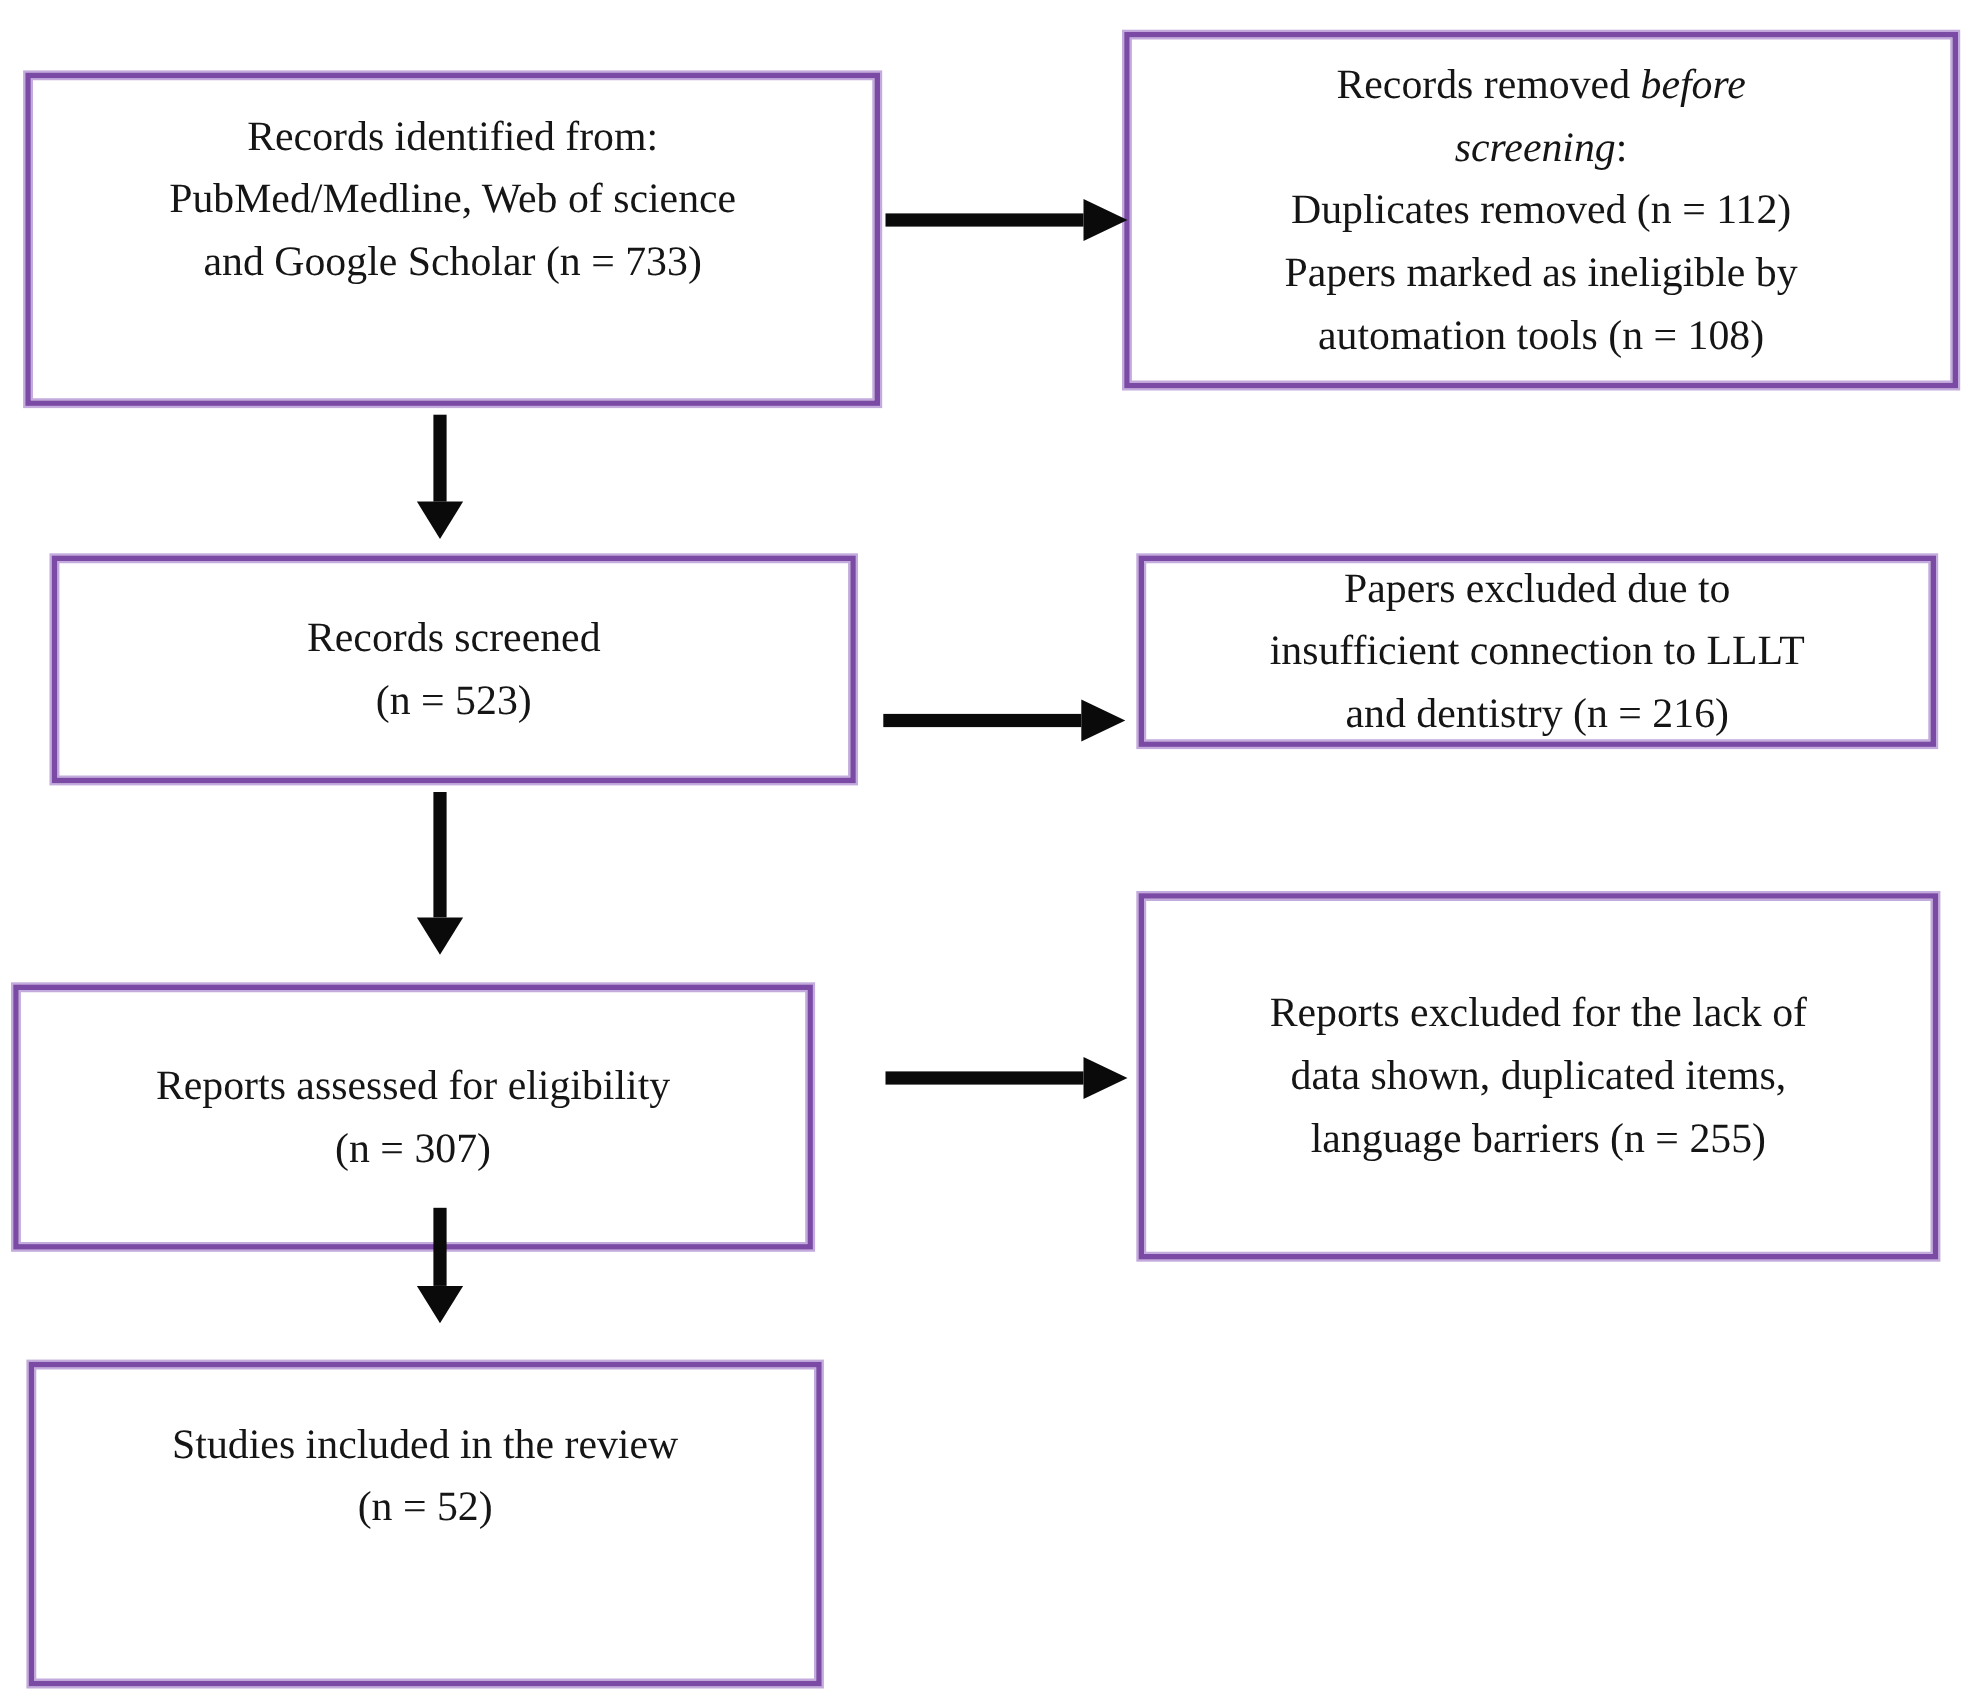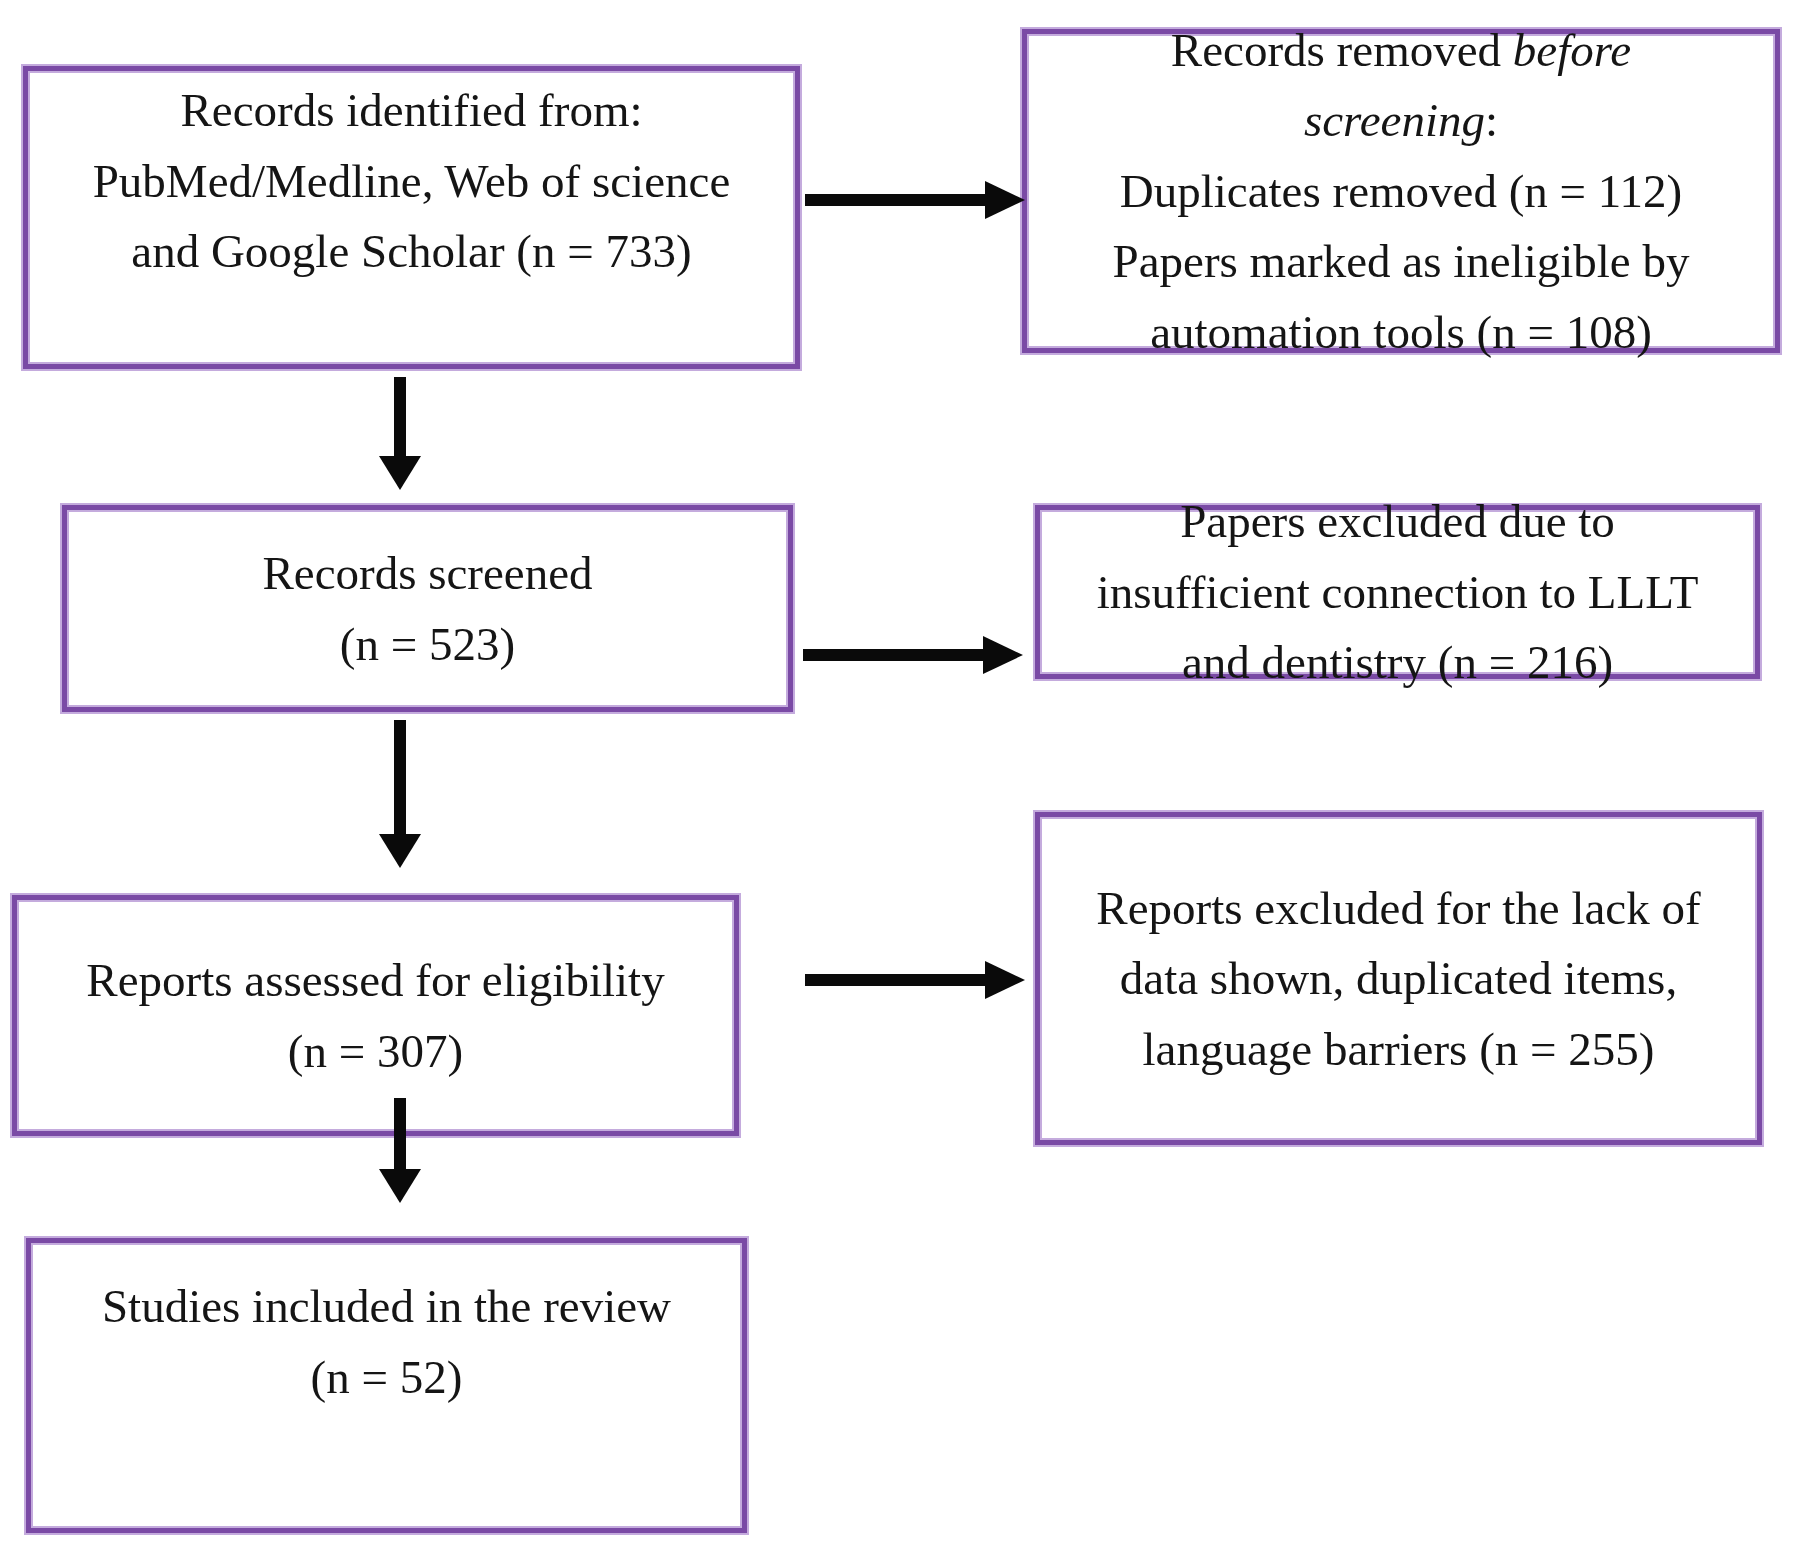--- a/index.html
+++ b/index.html
@@ -15,21 +15,21 @@
   }
   .box {
     position: absolute;
     background: #ffffff;
     border: 5px solid #7a4aa5;
     box-shadow: 0 0 0 2px #c4abdd, inset 0 0 0 2px #c4abdd;
     display: flex;
     align-items: center;
     justify-content: center;
     text-align: center;
-    font-size: 47px;
+    font-size: 38px;
     line-height: 1.5;
   }
   .txt { width: 100%; }
   .pre { white-space: pre-line; }
   .it { font-style: italic; }
   .arrow { position: absolute; }
   .shaft-h { position: absolute; background: #0a0a0a; height: 12px; }
   .head-right {
     position: absolute; width: 0; height: 0;
     border-top: 19px solid transparent;
@@ -58,21 +58,21 @@
   <div class="box" style="left:1022px; top:29px; width:758px; height:324px;">
     <div class="txt">
       <div><span>Records removed</span> <span class="it">before</span></div>
       <div><span class="it">screening</span><span>:</span></div>
       <div class="pre">Duplicates removed (n = 112)
 Papers marked as ineligible by
 automation tools (n = 108)</div>
     </div>
   </div>
 
-  <div class="box" style="left:62px; top:505px; width:731px; height:207px;">
+  <div class="box" style="left:47px; top:505px; width:731px; height:207px;">
     <div class="txt pre">Records screened
 (n = 523)</div>
   </div>
 
   <div class="box" style="left:1035px; top:505px; width:725px; height:174px;">
     <div class="txt pre">Papers excluded due to
 insufficient connection to LLLT
 and dentistry (n = 216)</div>
   </div>
 

